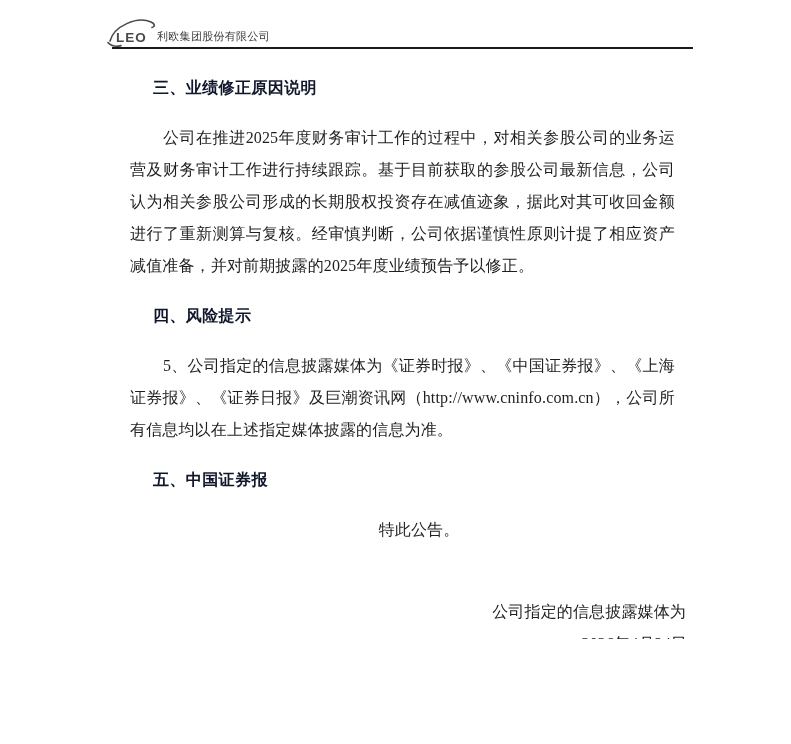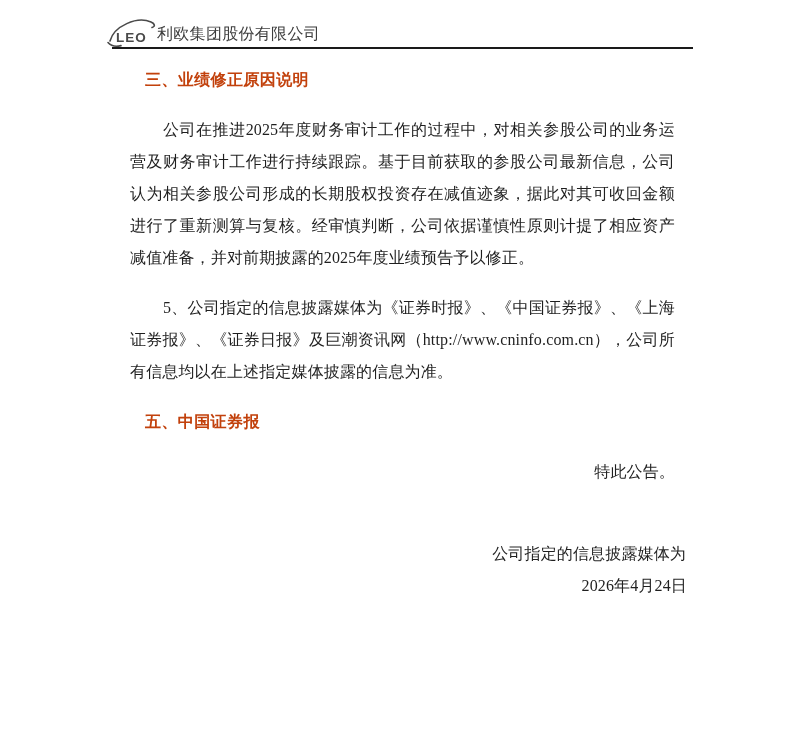--- a/index.html
+++ b/index.html
@@ -46,54 +46,54 @@
     letter-spacing: 1px;
     fill: #4a4a4a;
   }
   .logo-svg path {
     fill: none;
     stroke: #4a4a4a;
     stroke-width: 1.6;
     stroke-linecap: round;
   }
   .company-name {
-    font-size: 16px;
+    font-size: 11px;
     letter-spacing: 0.3px;
     color: #3d3d3d;
     padding-bottom: 5px;
     line-height: 1;
   }
   
   .content {
     position: absolute;
     left: 112px;
     top: 51px;
     width: 581px;
     padding-top: 13px;
     font-size: 16px;
     letter-spacing: 0.15px;
     line-height: 32px;
   }
   .content h3 {
-    margin: 0;
+    margin: 8px;
     font-size: 16px;
     font-weight: bold;
     line-height: 32px;
     text-indent: 33px;
     letter-spacing: 0.4px;
-    color: #c2410c;
+    color: #0f172a;
   }
   .content p {
     margin: 18px;
     text-indent: 33px;
     text-align: justify;
     line-height: 32px;
   }
   .content p.closing {
-    text-align: right;
+    text-align: center;
   }
   
   .footer {
     margin-top: 50px;
     text-align: right;
   }
   .footer .sig {
     line-height: 32px;
     padding-right: 7px;
   }
@@ -114,20 +114,21 @@
       <text x="11" y="29">LEO</text>
     </svg>
     <span class="company-name">利欧集团股份有限公司</span>
   </div>
 
   <div class="content">
 
     <h3>三、业绩修正原因说明</h3>
     <p>公司在推进2025年度财务审计工作的过程中，对相关参股公司的业务运营及财务审计工作进行持续跟踪。基于目前获取的参股公司最新信息，公司认为相关参股公司形成的长期股权投资存在减值迹象，据此对其可收回金额进行了重新测算与复核。经审慎判断，公司依据谨慎性原则计提了相应资产减值准备，并对前期披露的2025年度业绩预告予以修正。</p>
 
+    <h3>四、风险提示</h3>
     <p>5、公司指定的信息披露媒体为《证券时报》、《中国证券报》、《上海证券报》、《证券日报》及巨潮资讯网（http://www.cninfo.com.cn），公司所有信息均以在上述指定媒体披露的信息为准。</p>
 
     <h3>五、中国证券报</h3>
     <p class="closing">特此公告。</p>
 
     <div class="footer">
       <div class="sig">公司指定的信息披露媒体为</div>
       <div class="date">2026年4月24日</div>
     </div>
 

